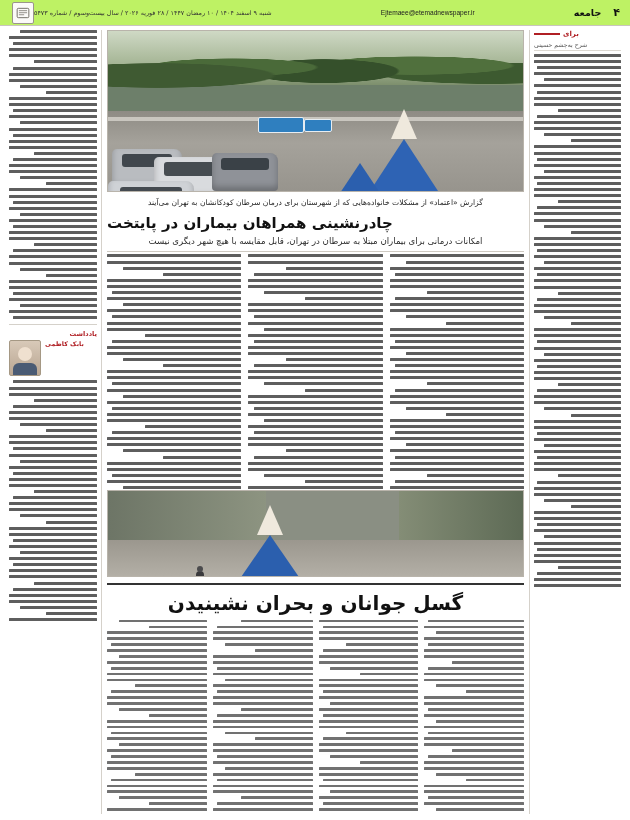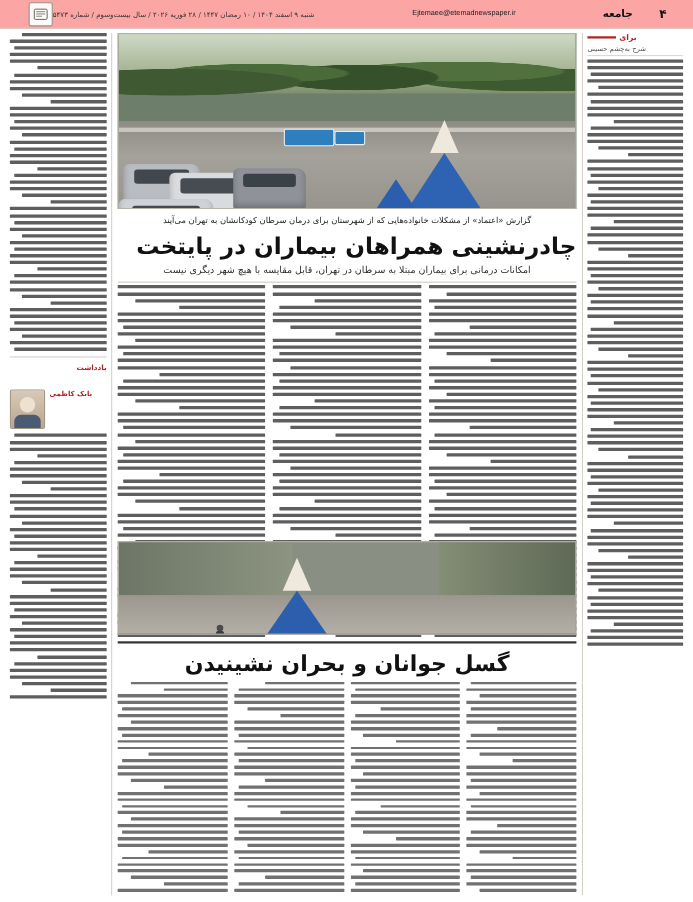--- a/index.html
+++ b/index.html
@@ -12,26 +12,26 @@
     height: 820px;
     font-family: "DejaVu Sans", "Liberation Sans", sans-serif;
     color: #1a1a1a;
     overflow: hidden;
     position: relative;
   }
 
   
   .masthead {
     height: 26px;
-    background: #fca5a5;
+    background: #bef264;
     border-bottom: 1px solid #c9c5bd;
     display: flex;
     align-items: center;
     flex-direction: row-reverse;
-    padding: 0 20px;
+    padding: 0 6px;
     box-sizing: border-box;
     font-size: 6.5px;
     color: #2b2b2b;
   }
   .mh-logo {
     width: 20px;
     height: 20px;
     border: 1px solid #9b958b;
     border-radius: 2px;
     background: #fbfaf8;
@@ -54,21 +54,21 @@
     font-size: 6.6px;
     color: #222;
     font-family: "Liberation Sans", sans-serif;
     direction: ltr;
     margin-left: 10px;
   }
   .mh-section {
     font-size: 9.5px;
     font-weight: bold;
     color: #111;
-    margin-right: 22px;
+    margin-right: 10px;
     text-align: center;
   }
   .mh-page {
     font-size: 11px;
     font-weight: bold;
     color: #111;
     margin-right: 4px;
     margin-left: 2px;
   }
 
@@ -215,22 +215,22 @@
   .gozaresh {
     margin-top: 6px;
     text-align: center;
     font-size: 7.6px;
     color: #1d1d1d;
     line-height: 1.4;
     padding: 0 4px;
   }
 
   .headline {
-    text-align: right;
-    font-size: 21px;
+    text-align: left;
+    font-size: 15px;
     font-weight: bold;
     color: #111;
     margin: 5px 0 4px;
     line-height: 1.25;
     letter-spacing: -.2px;
   }
   .subhead {
     text-align: center;
     font-size: 8.6px;
     color: #2a2a2a;
@@ -308,21 +308,21 @@
     border-radius:50%; background:#efe0cf;
   }
   .avatar:after {
     content:""; position:absolute; left:3px; bottom:0; width:24px; height:12px;
     border-radius:6px 6px 0 0; background:#4a5b74;
   }
   .opinion-name {
     font-size: 6.4px; color:#b01f24; font-weight:bold; text-align:left; line-height:1.5;
   }
   .tag-red {
-    font-size:6.6px; color:#b01f24; font-weight:bold; text-align:right; margin-bottom:16px;
+    font-size:6.6px; color:#b01f24; font-weight:bold; text-align:right; margin-bottom:2px;
   }
   .divider {
     height:1px; background:#d5d1ca; margin:5px 0;
   }
 </style>
 </head>
 <body>
 
 <div class="masthead">
   <div class="mh-logo">

